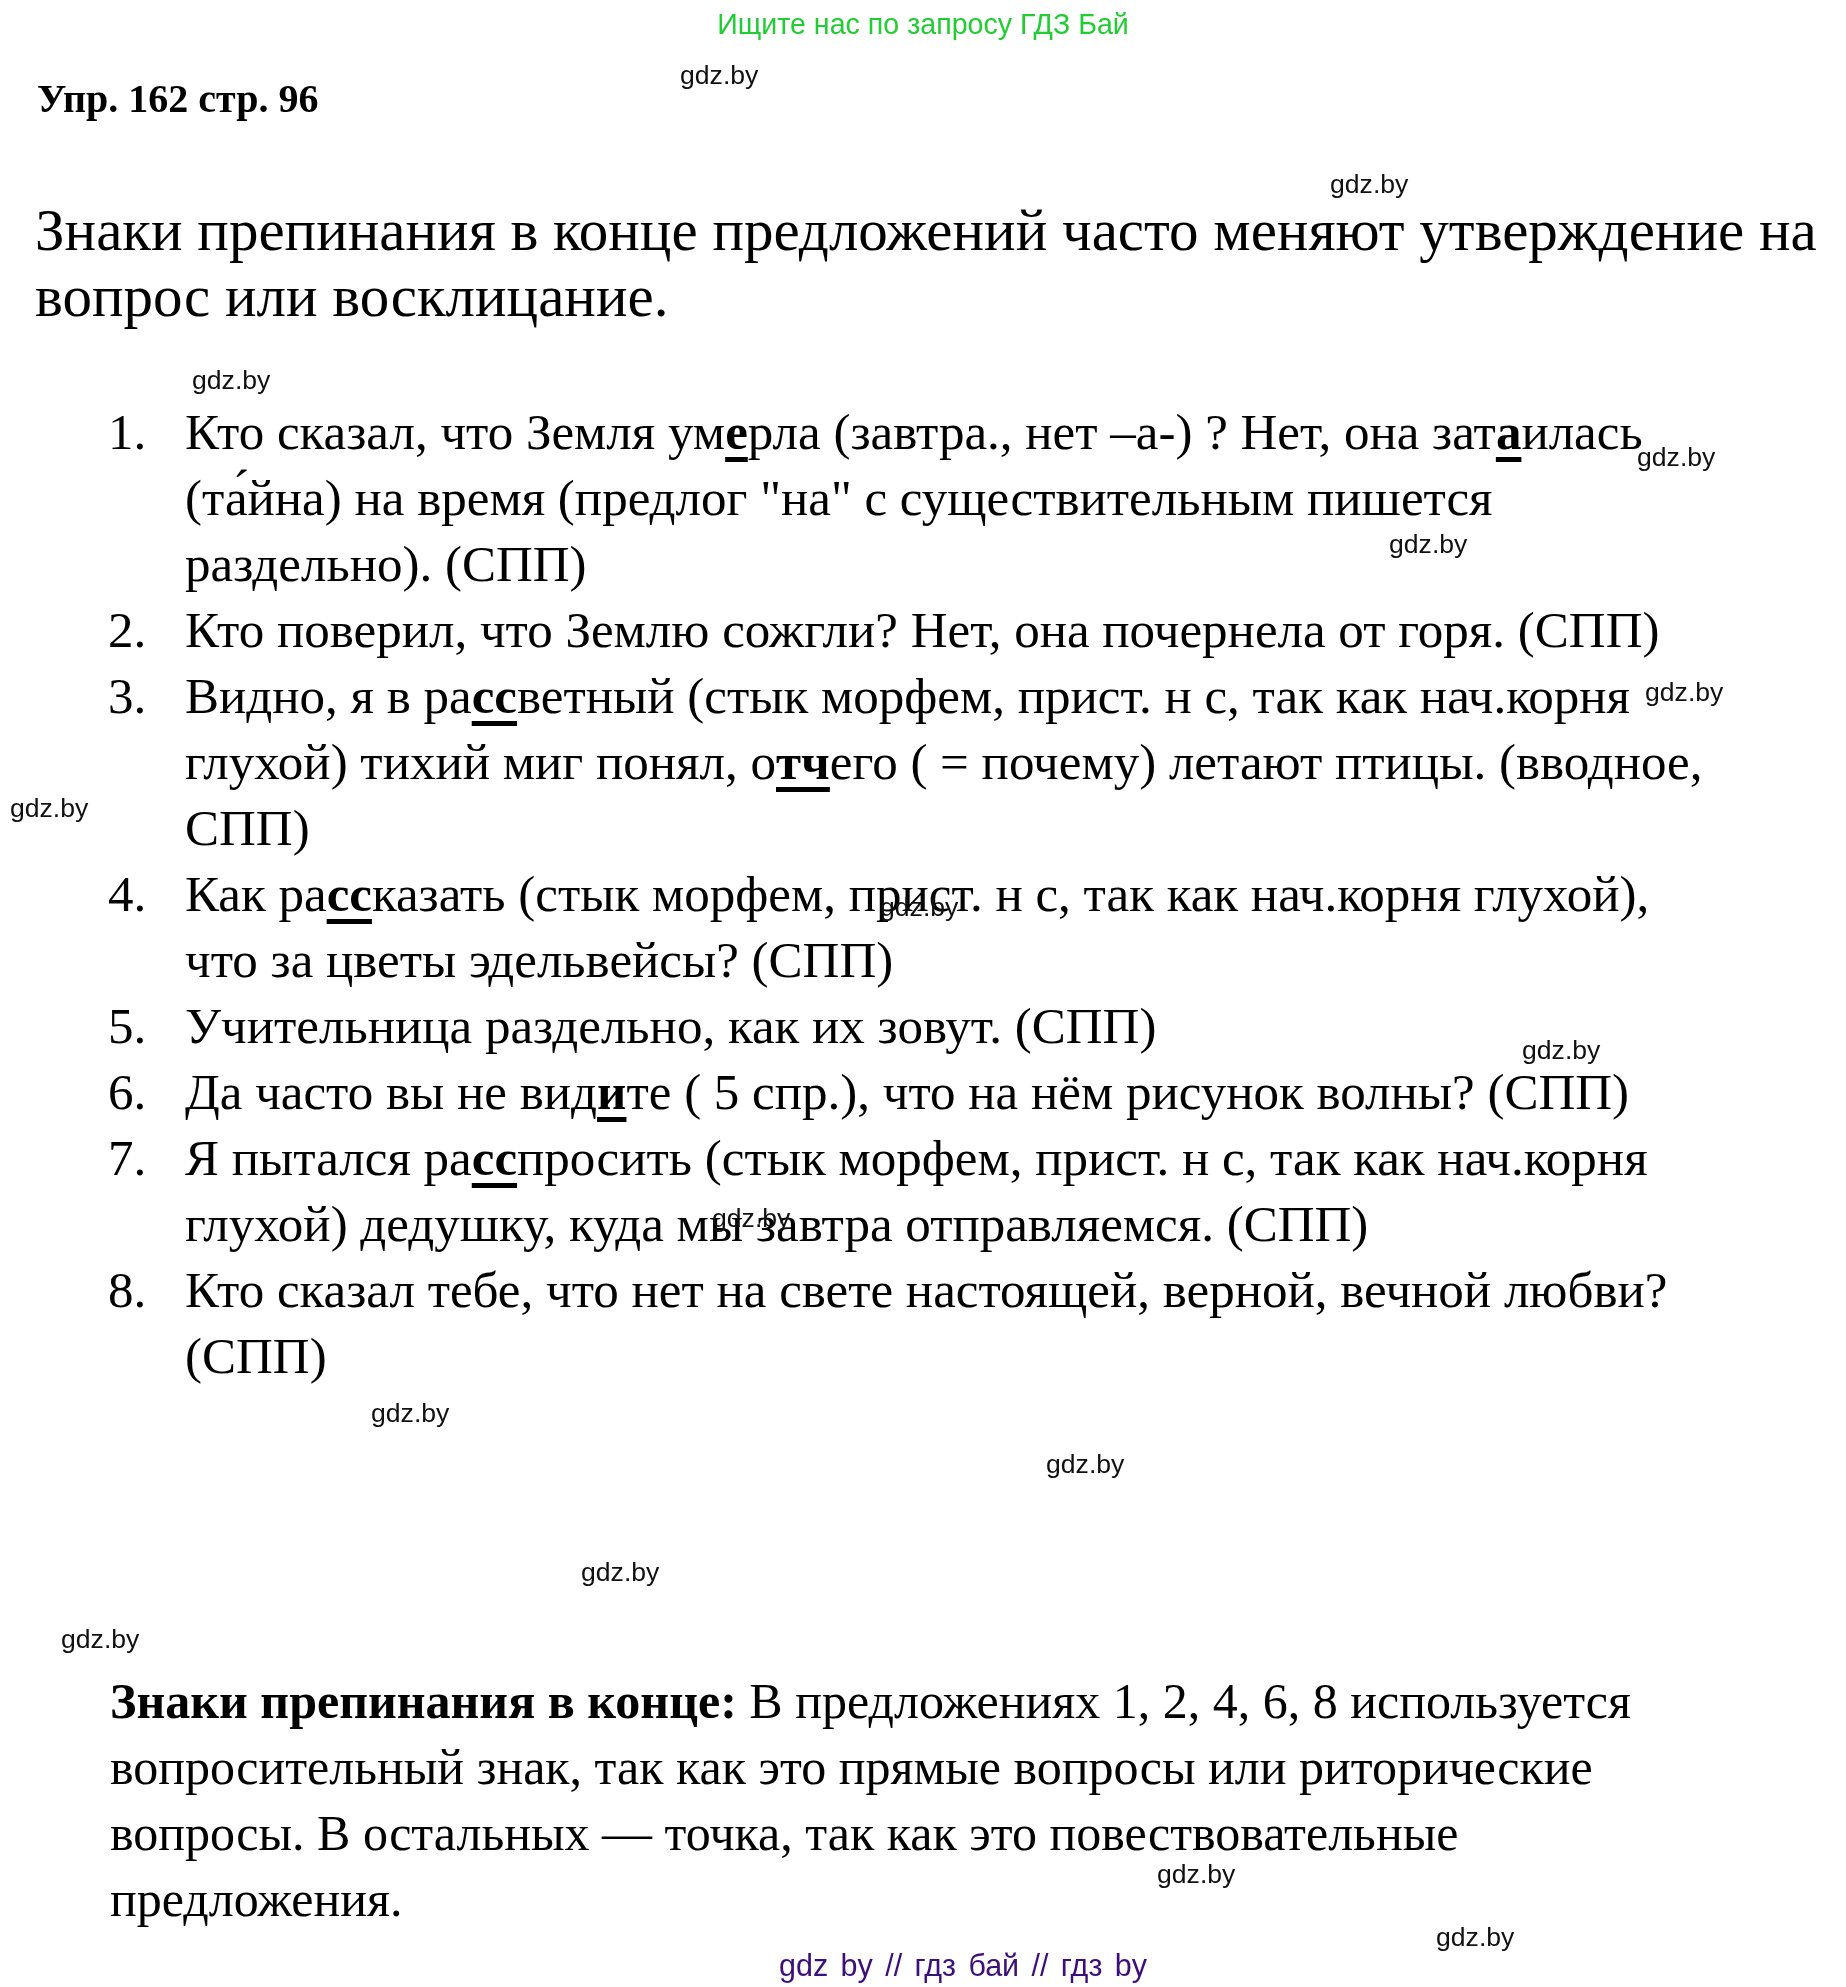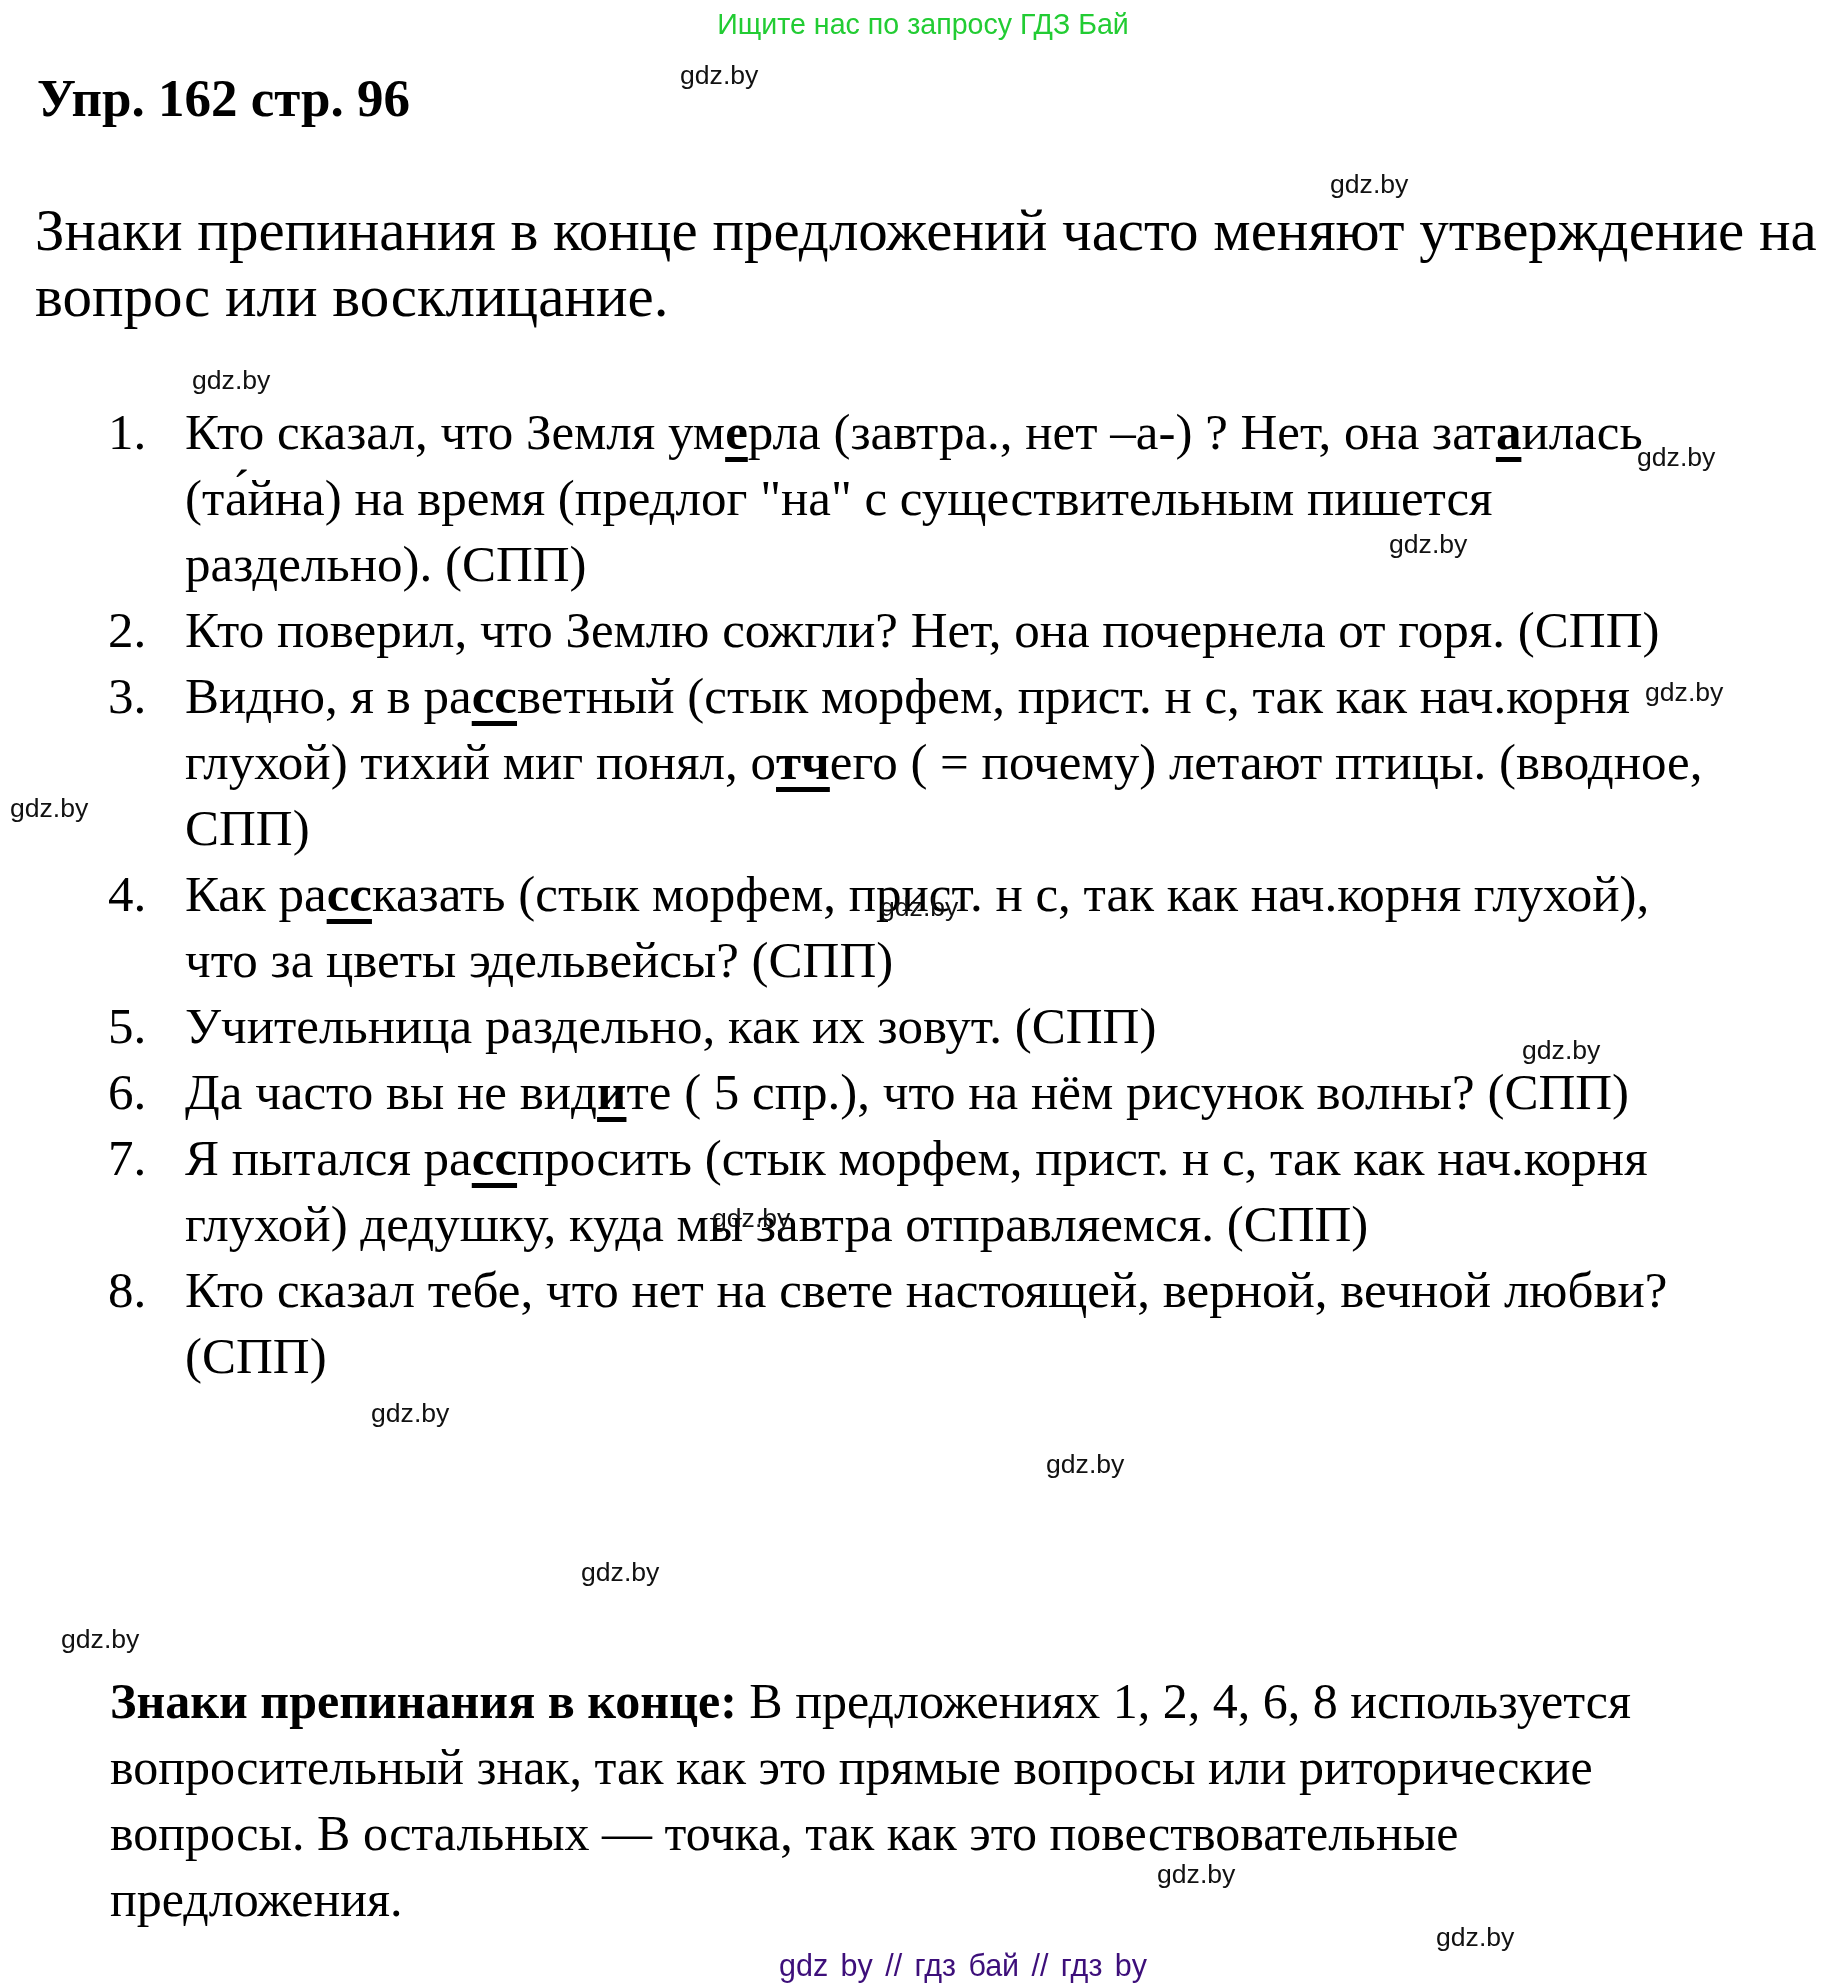--- a/index.html
+++ b/index.html
@@ -1,21 +1,21 @@
 <!DOCTYPE html>
 <html><head>
 <meta charset="utf-8">
 <style>
   html, body { margin: 0; padding: 0; background: #ffffff; }
   body { width: 1846px; height: 1988px; position: relative; overflow: hidden; }
   .serif { font-family: "Liberation Serif", "DejaVu Serif", serif; color: #000; }
   .sans { font-family: "Liberation Sans", "DejaVu Sans", sans-serif; }
   #top-banner { position: absolute; top: 0; left: 0; width: 1846px; text-align: center;
     font-size: 28.6px; line-height: 33px; color: #22cc33; margin-top: 8px; }
-  #title { position: absolute; left: 37px; top: 67px; font-size: 53px; font-weight: bold; line-height: 63px; }
+  #title { position: absolute; left: 37px; top: 67px; font-size: 40px; font-weight: bold; line-height: 63px; }
   .wm { position: absolute; font-size: 26.6px; line-height: 29.6px; color: #111; }
   #intro { position: absolute; left: 35px; top: 197px; width: 1793px; font-size: 59px; line-height: 66px; }
   #list { position: absolute; left: 0; top: 399px; width: 1846px; margin: 0; padding: 0; list-style: none; }
   .item { position: relative; padding-left: 185px; width: 1537px; font-size: 51px; line-height: 66px; }
   .num { position: absolute; left: 108px; top: 0; }
   .hl { font-weight: bold; text-decoration: underline; text-decoration-thickness: 4.9px; text-underline-offset: 7.9px; }
   #conclusion { position: absolute; left: 110px; top: 1668px; width: 1625px; font-size: 50px; line-height: 66px; }
   #conclusion b { font-weight: bold; }
   #footer { position: absolute; left: 0; top: 1948px; width: 1846px; text-align: center;
     font-size: 30.5px; line-height: 35px; color: #3d0f7a; word-spacing: 3.9px; margin-left: 40px; }

